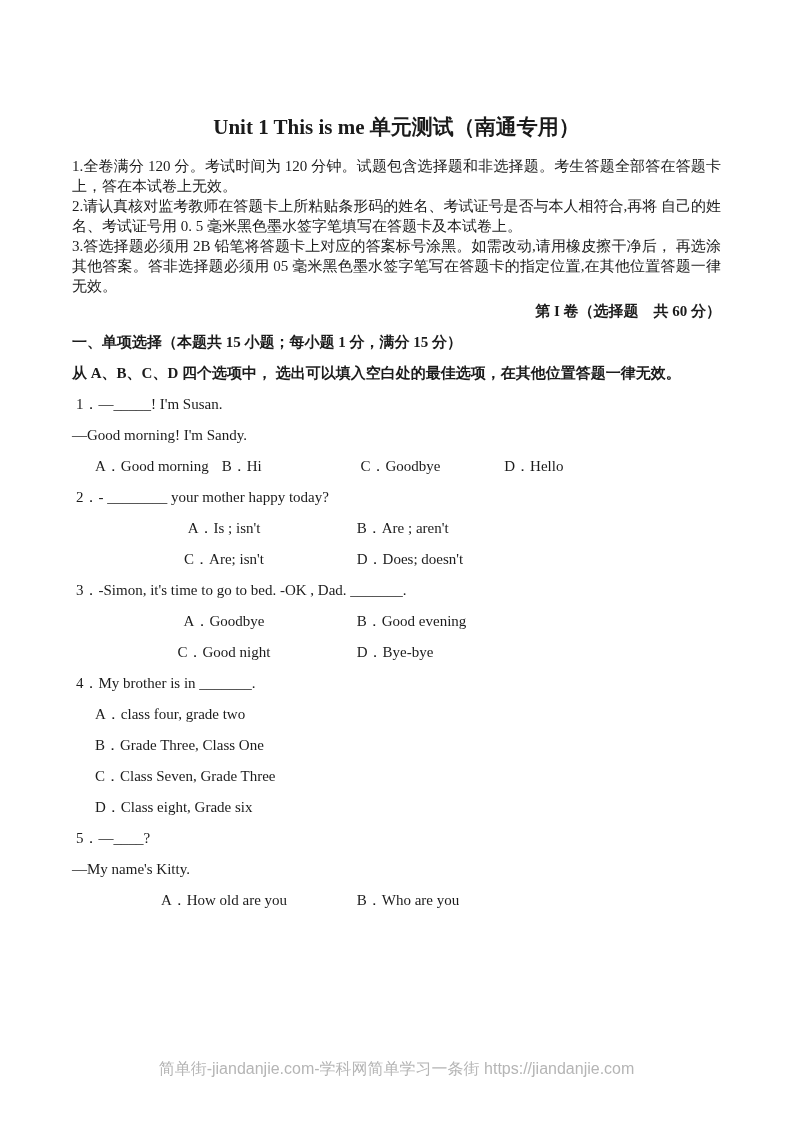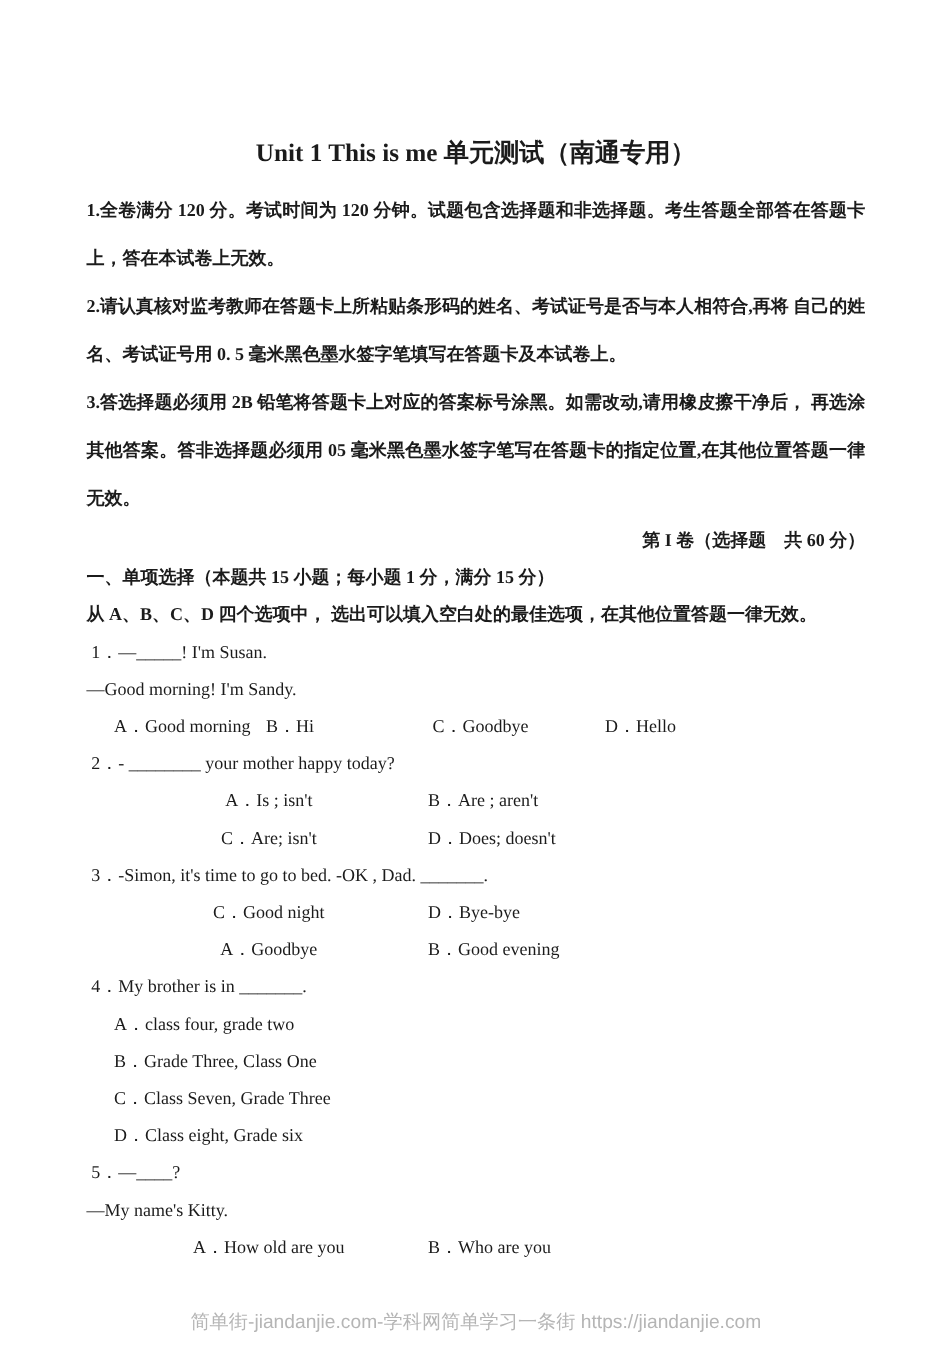--- a/index.html
+++ b/index.html
@@ -15,33 +15,33 @@
     overflow:hidden;
   }
   .title{
     font-size:21px;
     font-weight:bold;
     text-align:center;
     line-height:34px;
     margin:0 0 12px 0;
   }
   .hd{font-weight:bold;line-height:32px;margin:0;}
-  .note{font-weight:bold;line-height:40px;margin:0;text-align:justify;}
+  .note{font-weight:normal;line-height:20px;margin:0;text-align:justify;}
   .center{text-align:right;}
   .bold{font-weight:bold;}
   .line{line-height:31px;margin:0;}
   .qnum{padding-left:4px;}
   .opts{padding-left:23px;}
   .opts .c1{display:inline-block;width:123px;}
   .opts .c2{display:inline-block;width:135px;}
   .opts .c3{display:inline-block;width:140px;}
   .col2 .ca{display:inline-block;width:258px;text-align:center;}
   .footer{
     position:absolute;
-    left:0;top:1092px;width:793px;
+    left:0;top:1059px;width:793px;
     text-align:center;
     font-family:"Liberation Sans","DejaVu Sans",sans-serif;
     font-size:16px;
     color:#b5b5b5;
   }
 </style>
 </head>
 <body>
 
 <div class="page">
@@ -70,26 +70,26 @@
     <span class="ca">A．Is ; isn't</span>
     <span>B．Are ; aren't</span>
   </p>
   <p class="line opts col2">
     <span class="ca">C．Are; isn't</span>
     <span>D．Does; doesn't</span>
   </p>
 
   <p class="line qnum">3．-Simon, it's time to go to bed. -OK , Dad. _______.</p>
   <p class="line opts col2">
+    <span class="ca">A．Goodbye</span>
+    <span>B．Good evening</span>
+  </p>
+  <p class="line opts col2">
     <span class="ca">C．Good night</span>
     <span>D．Bye-bye</span>
-  </p>
-  <p class="line opts col2">
-    <span class="ca">A．Goodbye</span>
-    <span>B．Good evening</span>
   </p>
 
   <p class="line qnum">4．My brother is in _______.</p>
   <p class="line opts">A．class four, grade two</p>
   <p class="line opts">B．Grade Three, Class One</p>
   <p class="line opts">C．Class Seven, Grade Three</p>
   <p class="line opts">D．Class eight, Grade six</p>
 
   <p class="line qnum">5．—____?</p>
   <p class="line">—My name's Kitty.</p>

